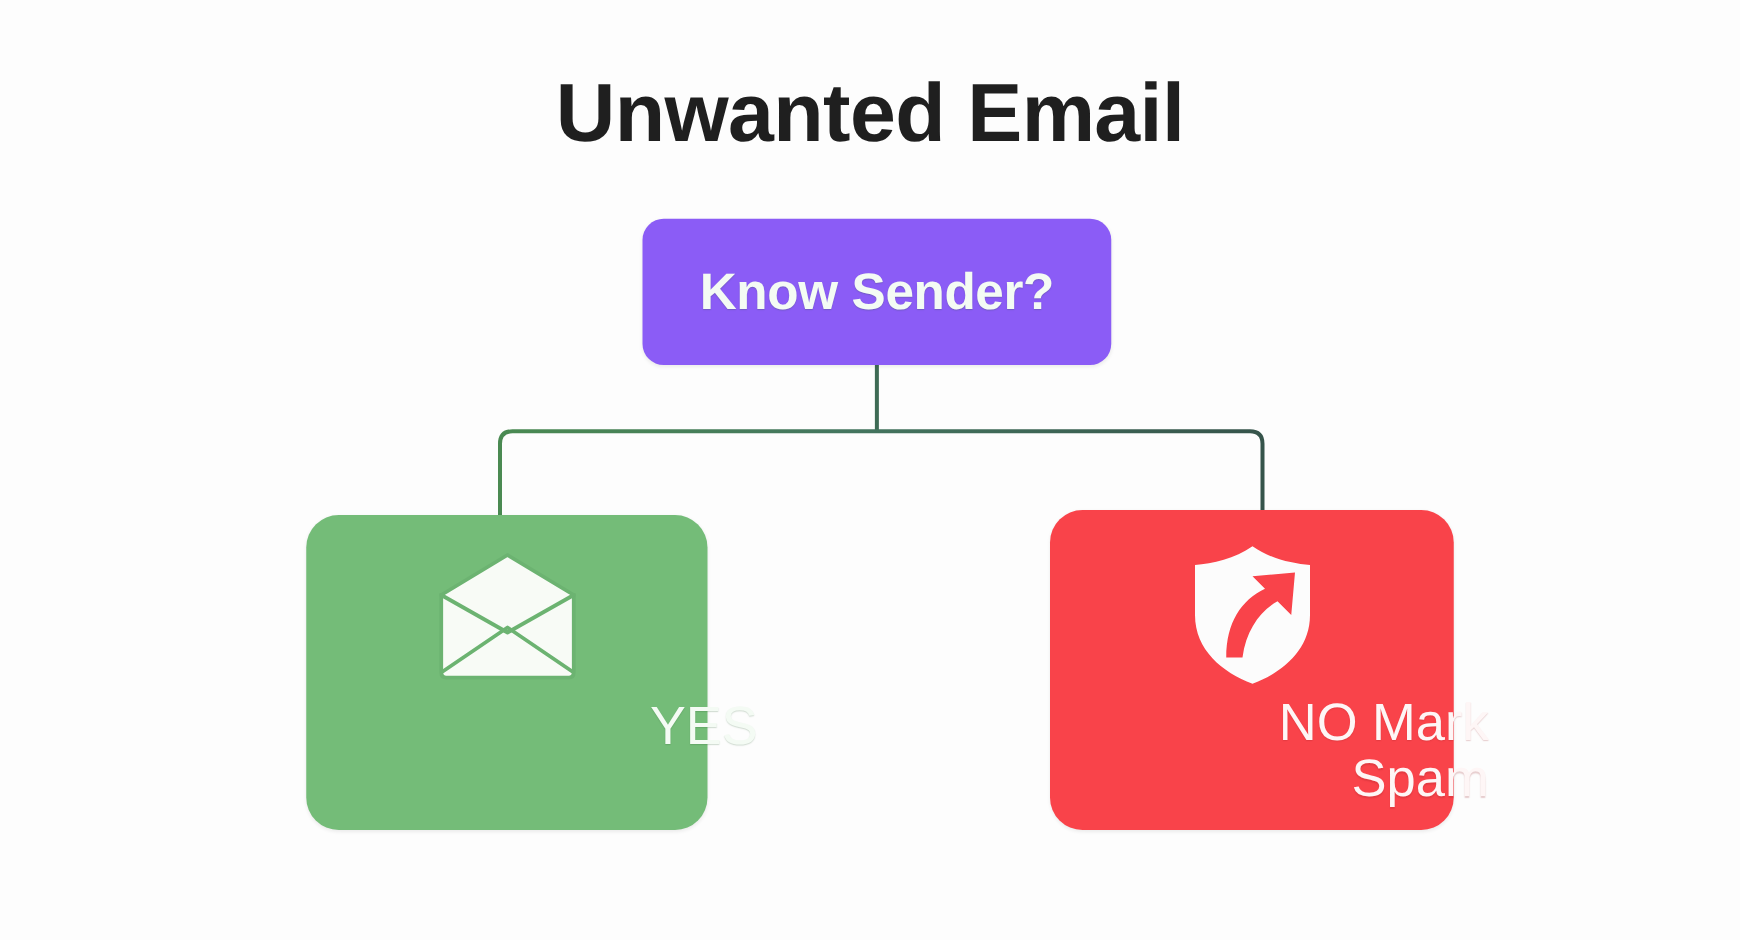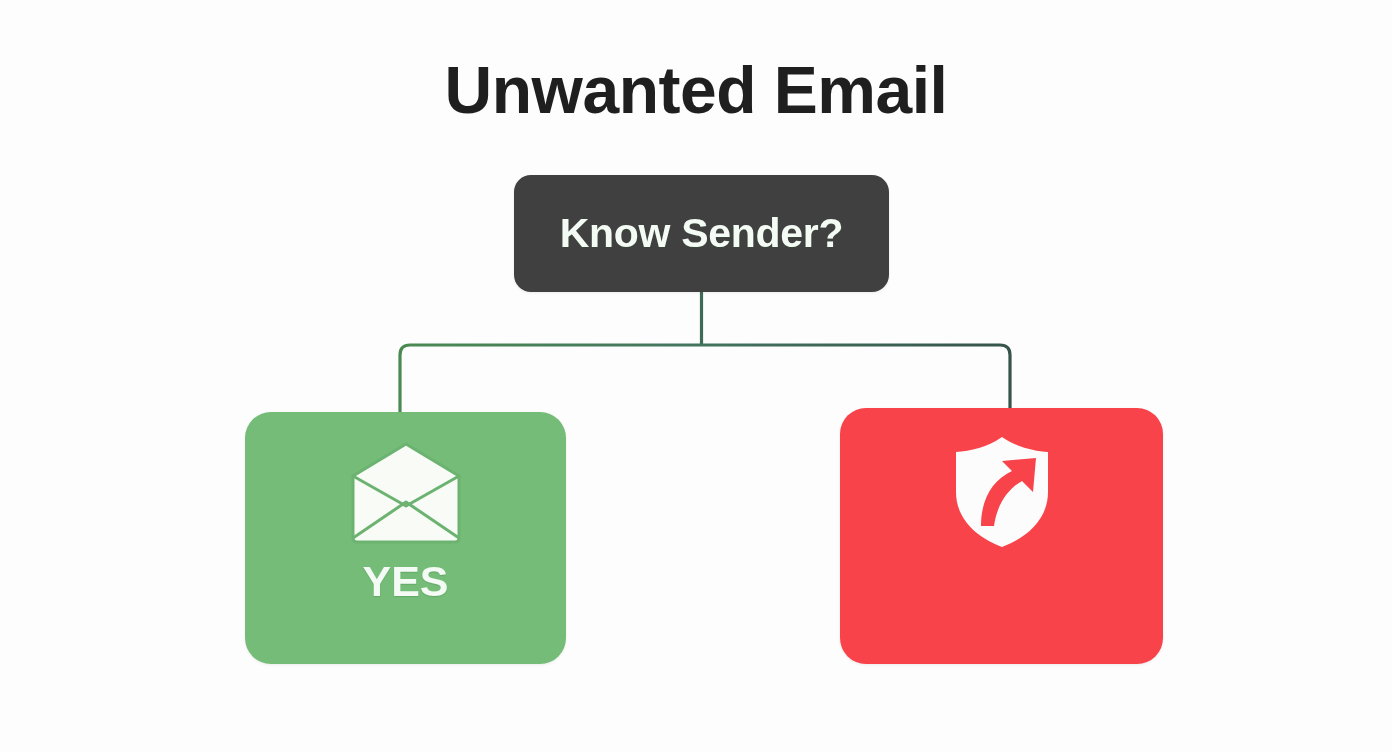--- a/index.html
+++ b/index.html
@@ -51,21 +51,21 @@
     align-items: center;
     justify-content: flex-start;
   }
 
   
   #node-decision {
     left: 514px;
     top: 175px;
     width: 375px;
     height: 117px;
-    background: #404040;
+    background: #8b5cf6;
     border-radius: 17px;
     justify-content: center;
     box-shadow: 0 1px 3px rgba(0,0,0,0.07);
   }
   #node-decision .node-title {
     font-size: 41px;
     font-weight: 700;
     color: #f4fbf4;
     letter-spacing: -0.3px;
     white-space: nowrap;
@@ -103,22 +103,22 @@
     justify-content: center;
     align-items: center;
   }
   #node-yes .node-icon { top: 30px; }
   #node-no  .node-icon { top: 26px; }
 
   .node-label {
     position: absolute;
     left: -40px;
     width: calc(100% + 80px);
-    text-align: center;
-    font-weight: 700;
+    text-align: right;
+    font-weight: 400;
     line-height: 1.07;
     white-space: nowrap;
   }
   #node-yes .node-label {
     top: 146px;
     font-size: 43px;
     color: #f4fbf4;
     text-shadow: 0 1px 1px rgba(40,90,45,0.22);
   }
   #node-no .node-label {
@@ -174,15 +174,19 @@
 
   <div class="node" id="node-no">
     <div class="node-icon">
       <svg width="104" height="116" viewBox="0 0 104 116" xmlns="http://www.w3.org/2000/svg">
 
         <path d="M52 3 C38 13 20 17 6 18 L6 58 C6 86 28 104 52 113 C76 104 98 86 98 58 L98 18 C84 17 66 13 52 3 Z" fill="#fcfcfc"></path>
 
         <path d="M31 92 C31 64 43 46 62 37 L52 27 L86 24 L83 58 L72 47 C58 55 47 70 44 92 Z" fill="#f9434a"></path>
       </svg>
     </div>
+    <div class="node-label">
+      <span>NO Mark</span>
+      <span class="line2">Spam</span>
+    </div>
   </div>
 
 </div>
 
 </body></html>

